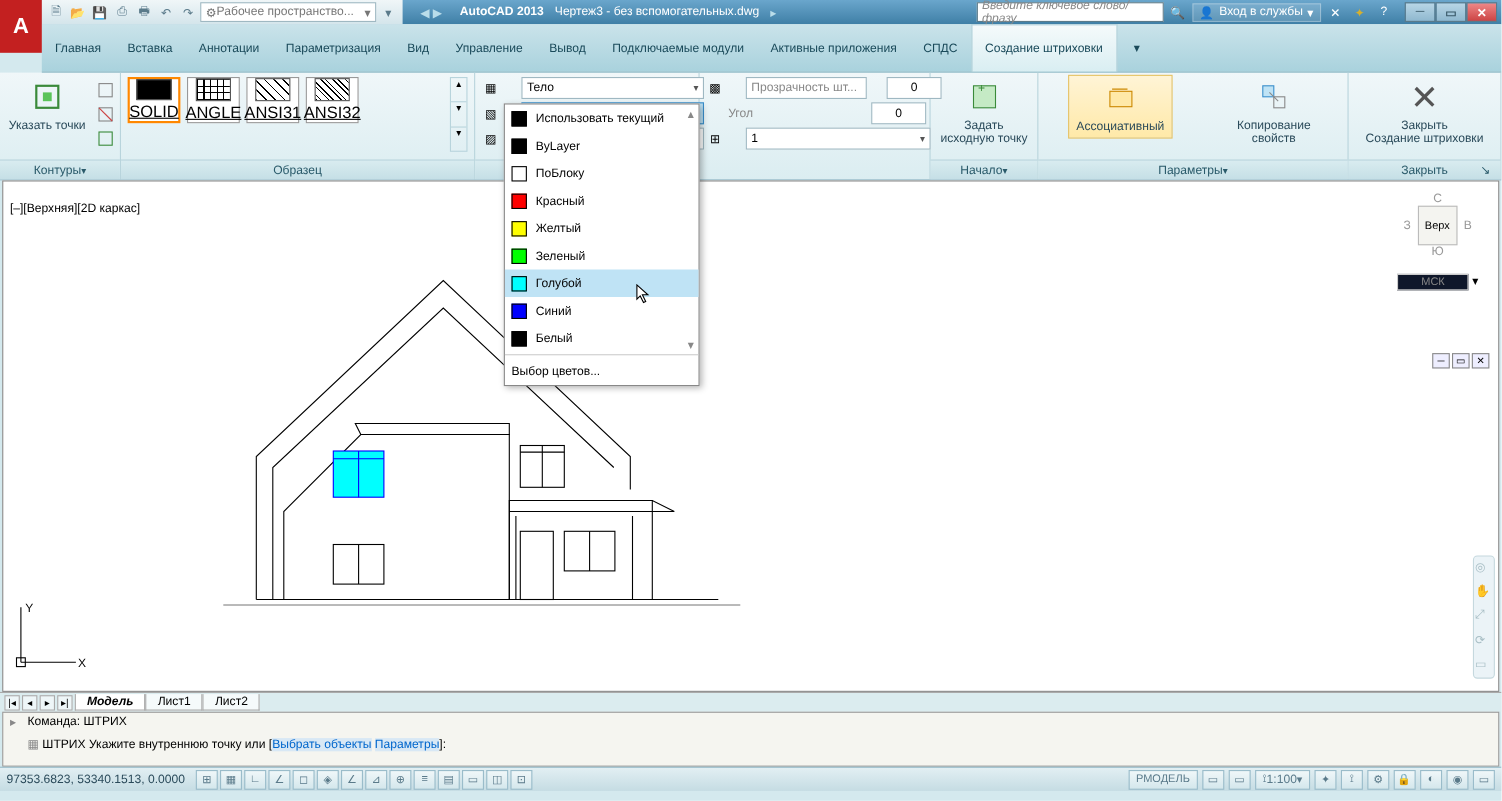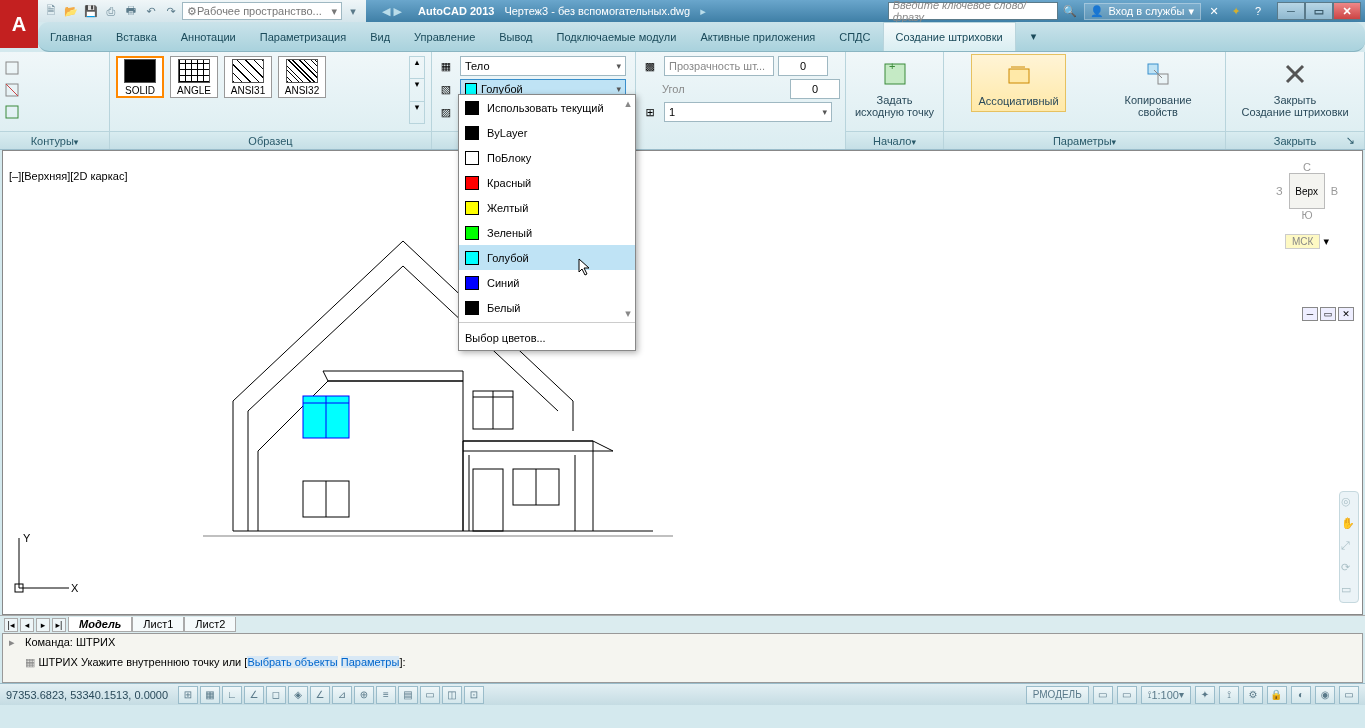--- a/index.html
+++ b/index.html
@@ -11,41 +11,41 @@
 .qat-btn { width: 18px; height: 18px; display:flex; align-items:center; justify-content:center; color:#5a7a8a; cursor:pointer; }
 .workspace-combo { width: 160px; height: 18px; background:#fff; border:1px solid #9fb8c2; display:flex; align-items:center; padding:0 4px; font-size:11px; color:#777; }
 .title-text { flex: 0 0 auto; padding: 0 10px; color:#fff; font-size:12px; display:flex; gap:10px; align-items:center; }
 .search-box { width: 170px; height: 18px; background:#fff; border:1px solid #5a7a8a; padding:0 4px; color:#888; font-style:italic; display:flex; align-items:center; margin-left:auto; }
 .title-right { display:flex; align-items:center; gap:4px; padding:0 4px; }
 .login-btn { background: rgba(255,255,255,0.15); padding:1px 6px; border:1px solid rgba(255,255,255,0.3); color:#fff; display:flex; align-items:center; gap:4px; }
 .win-btns { display:flex; margin-left:6px; }
 .win-btn { width: 28px; height:18px; background: linear-gradient(#b8d6e6,#8fb8cf); border:1px solid #5a7a8a; display:flex; align-items:center; justify-content:center; color:#3a5a6a; font-weight:bold; }
 .win-close { background: linear-gradient(#e88,#c44); color:#fff; }
 
-.menubar { height: 30px; background: linear-gradient(#cae3ea, #a9d2dd); display:flex; border-bottom:1px solid #8ab5c2;border-radius:11px; }
+.menubar { height: 44px; background: linear-gradient(#cae3ea, #a9d2dd); display:flex; border-bottom:1px solid #8ab5c2; }
 .menu-item { padding: 4px 12px; color:#1a4a5a; cursor:pointer; display:flex; align-items:center; }
 .menu-item.active { background: linear-gradient(#f5fafb,#d9eef2); border:1px solid #b8d4dc; border-bottom:none; }
 
 .ribbon { height: 98px; background: linear-gradient(#f0f7f9,#dbedf1); display:flex; border-bottom:1px solid #9abcca; }
 .ribbon-panel { border-right:1px solid #b8d4dc; display:flex; flex-direction:column; }
 .panel-body { flex:1; display:flex; align-items:flex-start; padding:2px; gap:2px; }
 .panel-title { height:18px; background: linear-gradient(#d9ecf0,#c5dfe6); text-align:center; font-size:11px; color:#2a5a6a; display:flex; align-items:center; justify-content:center; border-top:1px solid #b8d4dc; }
 .panel-title .chev::after { content:" ▾"; font-size:9px; }
 
 .big-btn { display:flex; flex-direction:column; align-items:center; justify-content:center; padding:4px 6px; gap:4px; cursor:pointer; text-align:center; }
 .btn-icon { width:32px; height:32px; display:flex; align-items:center; justify-content:center; }
 .btn-icon.small { width:20px; height:20px; }
 .btn-label { font-size:11px; color:#2a4a5a; line-height:12px; }
 
 .hatch-swatch { width:48px; height:42px; border:1px solid #999; background:#fff; display:flex; flex-direction:column; align-items:center; justify-content:center; gap:2px; cursor:pointer; }
 .hatch-swatch.selected { border:2px solid #ff8800; }
 .hatch-preview { width:32px; height:24px; border:1px solid #555; }
-.hatch-name { font-size:10px; }
-
-.combo { height:20px; background:#fff; border:1px solid #9fb8c2; display:flex; align-items:center; padding:0 4px; font-size:11px; position:relative; }
+.hatch-name { font-size:15px;text-decoration:underline; }
+
+.combo { height:20px; background:#fff; border:1px solid #9fb8c2; display:flex; align-items:center; padding:0 4px; font-size:11px; position:relative;margin-left:14px; }
 .combo .arrow { margin-left:auto; font-size:9px; color:#555; }
 
 .color-dropdown { position:absolute; top:94px; left:458px; width:178px; background:#fff; border:1px solid #888; box-shadow:2px 2px 6px rgba(0,0,0,0.3); z-index:100; }
 .color-item { height:25px; display:flex; align-items:center; padding:0 6px; gap:8px; cursor:pointer; }
 .color-item:hover, .color-item.highlighted { background:#bfe3f5; }
 .color-sw { width:14px; height:14px; border:1px solid #000; }
 
 .canvas-area { position:relative; background:#fff; height:465px; border:1px solid #888; margin:0 2px; }
 .view-label { position:absolute; top:19px; left:6px; font-size:11px; color:#000; }
 .house-svg { position:absolute; top:60px; left:170px; }
@@ -126,20 +126,29 @@
         <div class="menu-item active">Создание штриховки</div>
         <div class="menu-item">&nbsp;▾&nbsp;</div>
       </div>
   </div>
 </div>
 
 <div class="ribbon">
 
   <div class="ribbon-panel" style="width:110px;">
     <div class="panel-body">
+      <div class="big-btn">
+        <div class="btn-icon">
+            <svg width="28" height="28">
+              <rect x="4" y="4" width="20" height="20" fill="none" stroke="#3a8a3a" stroke-width="2"></rect>
+              <rect x="10" y="10" width="8" height="8" fill="#5ac45a"></rect>
+            </svg>
+          </div>
+        <div class="btn-label">Указать точки</div>
+      </div>
       <div style="display:flex; flex-direction:column; gap:2px; padding-top:4px;">
         <div class="btn-icon small">
             <svg width="16" height="16">
               <rect x="2" y="2" width="12" height="12" fill="none" stroke="#888"></rect>
             </svg>
           </div>
         <div class="btn-icon small">
             <svg width="16" height="16">
               <rect x="2" y="2" width="12" height="12" fill="none" stroke="#888"></rect>
               <line x1="2" y1="2" x2="14" y2="14" stroke="#c44"></line>
@@ -217,21 +226,21 @@
 
   <div class="ribbon-panel" style="width:210px; border-left:none;">
     <div class="panel-body" style="flex-direction:column; gap:3px; padding:4px;">
       <div style="display:flex; gap:4px; align-items:center;">
         <div class="btn-icon small">▩</div>
         <div class="combo" style="width:110px;">
             <span style="color:#888;">Прозрачность шт...</span>
           </div>
         <div class="combo" style="width:50px; justify-content:center;">0</div>
       </div>
-      <div style="display:flex; gap:20px; align-items:center;">
+      <div style="display:flex; gap:8px; align-items:center;">
         <div style="width:130px; font-size:11px; color:#888; padding-left:22px;">Угол</div>
         <div class="combo" style="width:50px; justify-content:center;">0</div>
       </div>
       <div style="display:flex; gap:4px; align-items:center;">
         <div class="btn-icon small">⊞</div>
         <div class="combo" style="width:168px;">
             <span>1</span>
             <span class="arrow">▾</span>
           </div>
       </div>
@@ -353,21 +362,21 @@
   </svg>
 
   <div class="nav-cube">
     <div style="text-align:center; color:#999;">С</div>
     <div style="display:flex; align-items:center; justify-content:center; gap:6px;">
       <span style="color:#999;">З</span>
       <div style="width:36px; height:36px; border:1px solid #bbb; background:#f4f4f0; display:flex; align-items:center; justify-content:center; font-size:10px;">Верх</div>
       <span style="color:#999;">В</span>
     </div>
     <div style="text-align:center; color:#999;">Ю</div>
-    <div style="text-align:center; margin-top:14px;"><span style="background:#fef9c3; border:1px solid #ccc; padding:1px 6px; font-size:10px; color:#888;">МСК</span> ▾</div>
+    <div style="text-align:center; margin-top:14px;"><span style="background:#0f172a; border:1px solid #ccc; padding:1px 21px; font-size:10px; color:#888;">МСК</span> ▾</div>
   </div>
 
   <div class="right-tools">
     <div class="rt-btn">◎</div>
     <div class="rt-btn">✋</div>
     <div class="rt-btn">⤢</div>
     <div class="rt-btn">⟳</div>
     <div class="rt-btn">▭</div>
   </div>
 </div>

